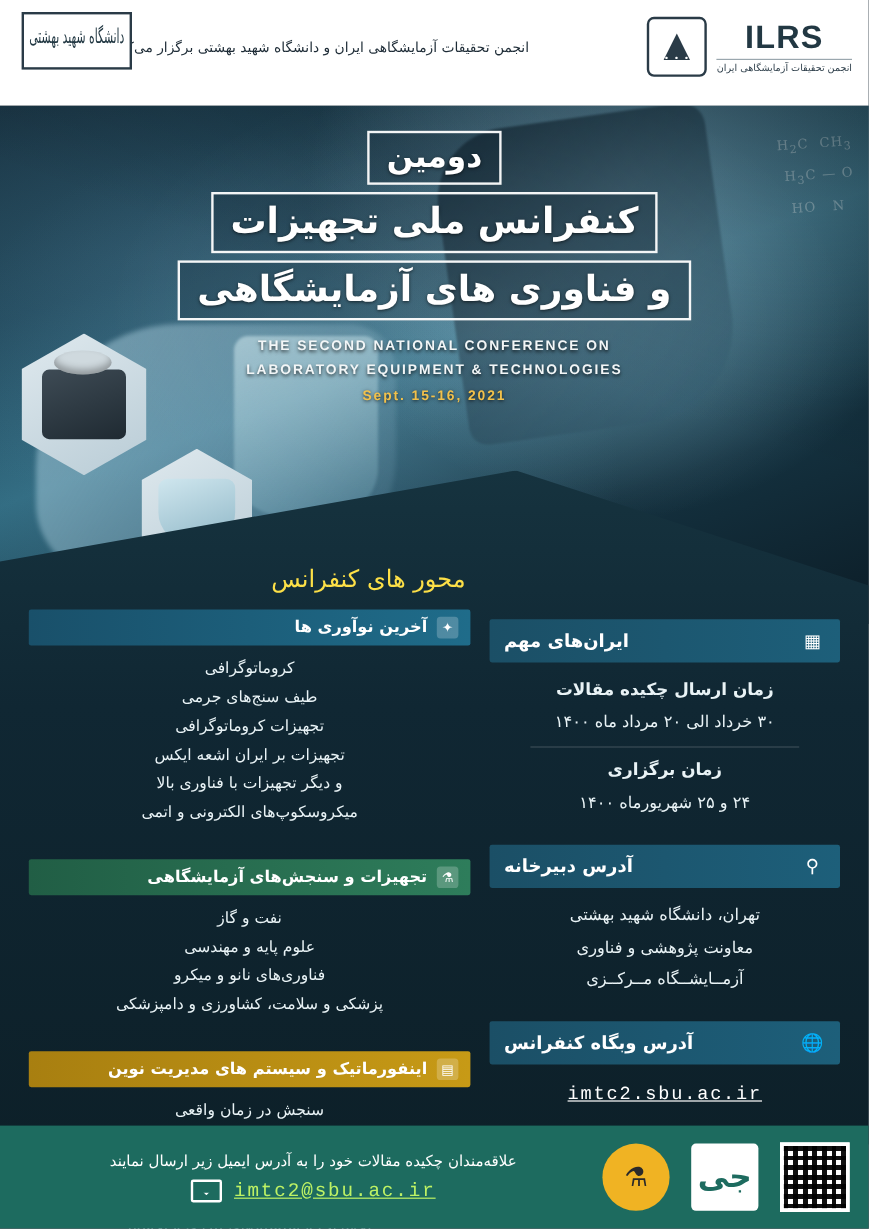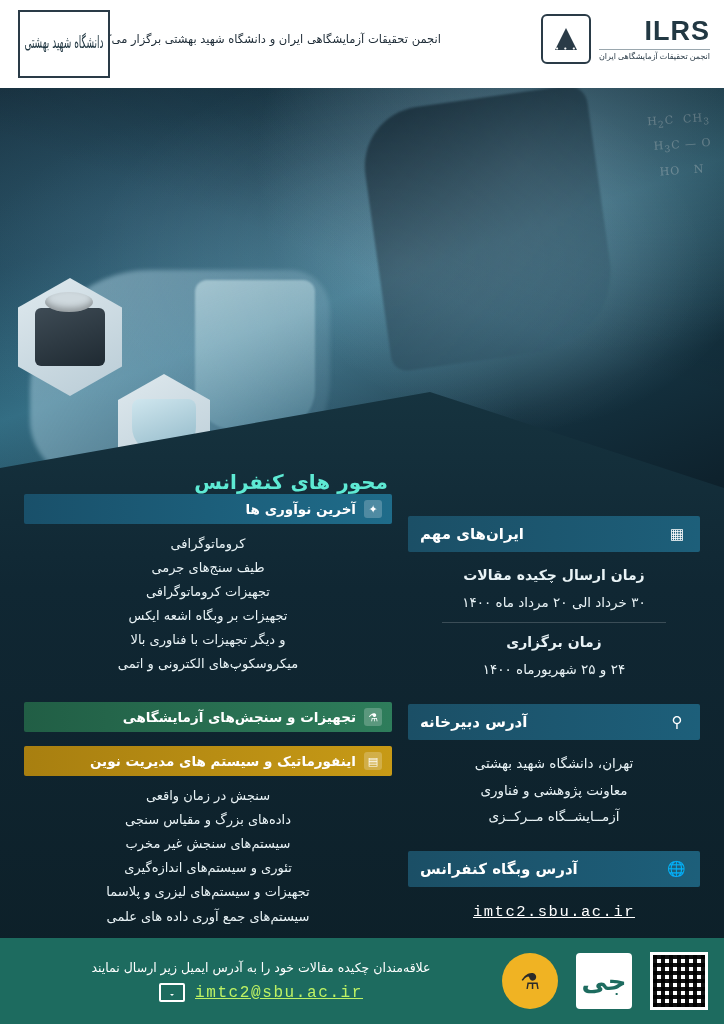--- a/index.html
+++ b/index.html
@@ -46,42 +46,42 @@
   .ilrs-mark .flask {
     width: 0; height: 0;
     border-left: 11px solid transparent;
     border-right: 11px solid transparent;
     border-bottom: 22px solid #2a3b47;
   }
   .ilrs-mark .dots {
     position: absolute; bottom: 9px; left: 0; right: 0;
     text-align: center; color: #fff; font-size: 7px; letter-spacing: 1px;
   }
-  .ilrs-text { text-align: right; }
+  .ilrs-text { text-align: center; }
   .ilrs-text .big {
     font-family: "Liberation Sans", sans-serif;
     font-size: 27px; font-weight: bold; color: #223843; letter-spacing: 1px;
     line-height: 1;
   }
   .ilrs-text .fa {
     font-size: 8px; color: #2a3b47; margin-top: 4px;
-    border-top: 1px solid #9aa7ae; padding-top: 2px; font-family: Liberation Serif, serif;
+    border-top: 1px solid #9aa7ae; padding-top: 2px;
   }
   .header-center {
     position: absolute;
     top: 32px; left: 0; right: 190px;
     text-align: center;
     font-size: 11.5px;
     color: #1d2b36;
     direction: rtl;
   }
   .sbu-logo {
     position: absolute;
     top: 10px; left: 18px;
-    width: 92px; height: 68px;
+    width: 92px; height: 48px;
     border: 2px solid #2a3b47;
     color: #223843;
     display: flex; align-items: center; justify-content: center;
     font-size: 9px;
     text-align: center;
     line-height: 1.5;
     letter-spacing: 1px;
     background: #fff;
     overflow: hidden;
   }
@@ -294,24 +294,25 @@
   
   .topics {
     position: absolute;
     z-index: 25;
     left: 24px;
     top: 470px;
     width: 368px;
     direction: rtl;
   }
   .topics-title {
-    color: #5eead4;
+    color: #fde047;
     font-size: 20px;
-    font-weight: bold;
+    font-weight: normal;
     text-align: right;
+    margin-bottom: 14px;
     padding-right: 4px;
   }
   .topic-head {
     display: flex; align-items: center; gap: 8px;
     color: #ffffff;
     font-size: 13.5px; font-weight: bold;
     padding: 6px 10px;
     border-radius: 2px;
   }
   .topic-head .tico {
@@ -419,20 +420,30 @@
     <div class="panel-photo-ghost"></div>
     <div class="microscope-silhouette"></div>
     <div class="glove"></div>
     <div class="beaker"></div>
     <div class="chem">
       H<sub>2</sub>C&nbsp;&nbsp;CH<sub>3</sub><br>
       H<sub>3</sub>C — O<br>
       &nbsp;&nbsp;HO&nbsp;&nbsp;&nbsp;N
     </div>
 
+    <div class="title-block">
+      <div class="title-row t1">دومین</div><br>
+      <div class="title-row t2">کنفرانس  ملی تجهیزات</div><br>
+      <div class="title-row t3">و فناوری های آزمایشگاهی</div>
+      <div class="title-en">
+        <div>THE SECOND  NATIONAL  CONFERENCE ON</div>
+        <div>LABORATORY EQUIPMENT  &amp;  TECHNOLOGIES</div>
+      </div>
+      <div class="title-date">Sept. 15-16, 2021</div>
+    </div>
 
     <div class="hexrow">
       <div class="hex h1">
           <div class="machine"></div>
         </div>
       <div class="hex h2">
           <div class="tubes"></div>
         </div>
       <div class="hex h3">
           <div class="prism"></div>
@@ -488,30 +499,36 @@
 
     <div class="topic-block">
       <div class="topic-head th-blue">
         <span class="tico">✦</span>
         <span>آخرین نوآوری ها</span>
       </div>
       <div class="topic-body">
         <div>کروماتوگرافی</div>
         <div>طیف سنج‌های جرمی</div>
         <div>تجهیزات کروماتوگرافی</div>
-        <div>تجهیزات بر وبگاه اشعه ایکس</div>
+        <div>تجهیزات بر ایران اشعه ایکس</div>
         <div>و دیگر تجهیزات با فناوری بالا</div>
         <div>میکروسکوپ‌های الکترونی و اتمی</div>
       </div>
     </div>
 
     <div class="topic-block">
       <div class="topic-head th-green">
         <span class="tico">⚗</span>
         <span>تجهیزات و سنجش‌های آزمایشگاهی</span>
+      </div>
+      <div class="topic-body">
+        <div>نفت و گاز</div>
+        <div>علوم پایه و مهندسی</div>
+        <div>فناوری‌های نانو و میکرو</div>
+        <div>پزشکی و سلامت، کشاورزی و دامپزشکی</div>
       </div>
     </div>
 
     <div class="topic-block">
       <div class="topic-head th-gold">
         <span class="tico">▤</span>
         <span>اینفورماتیک و سیستم های مدیریت نوین</span>
       </div>
       <div class="topic-body">
         <div>سنجش در زمان واقعی</div>

